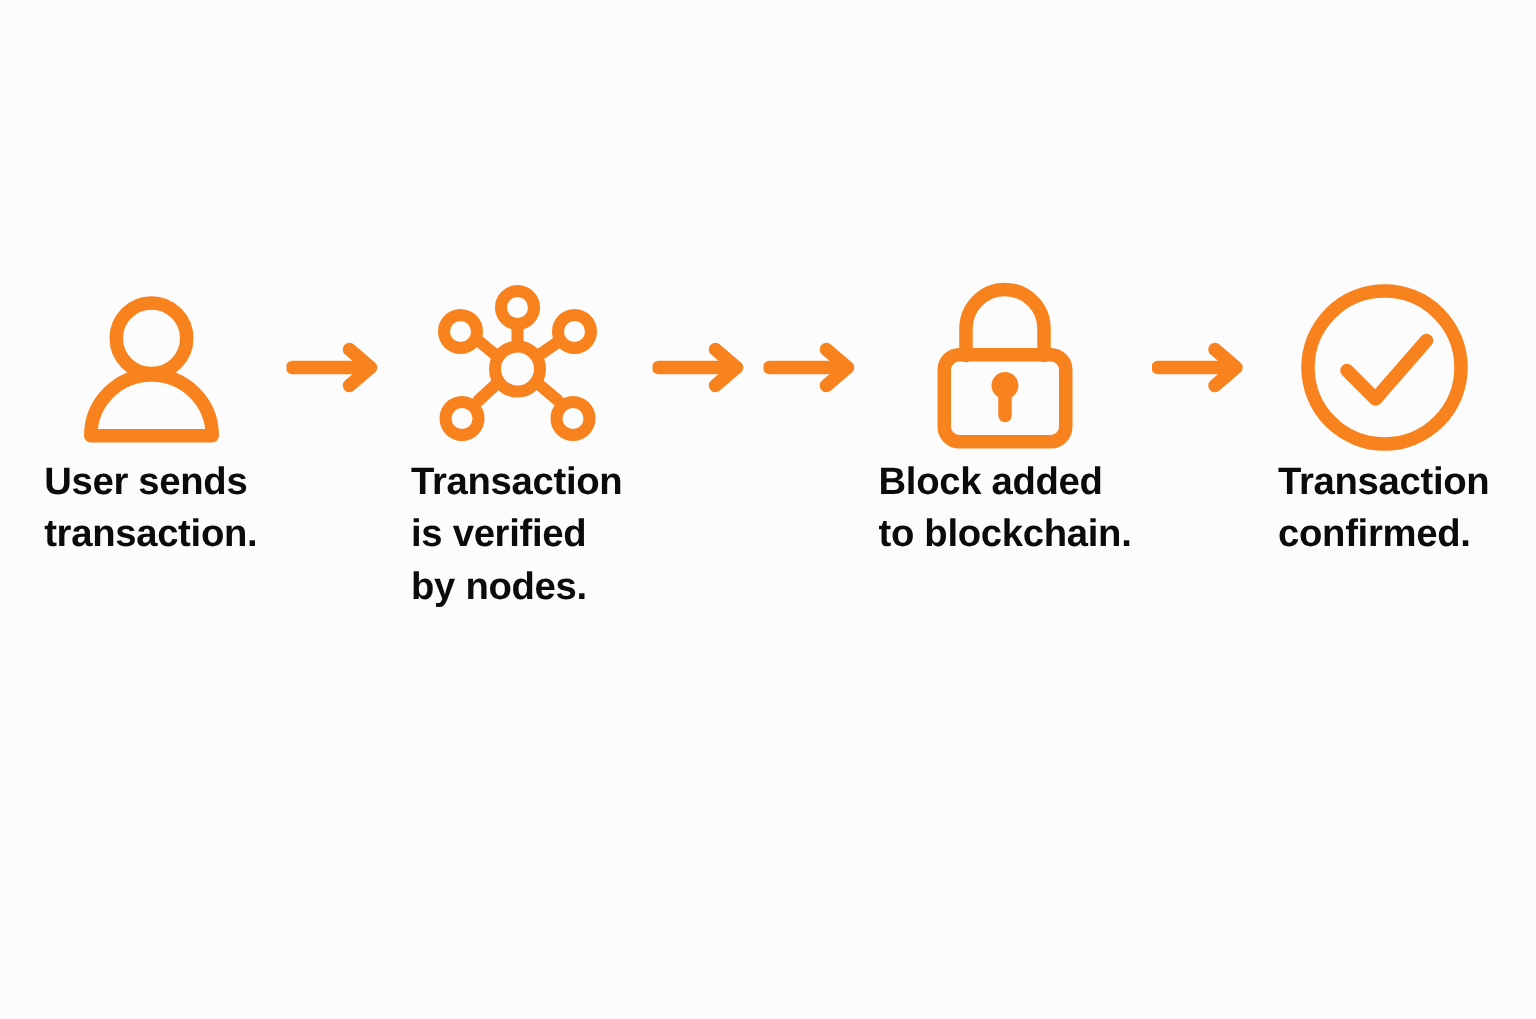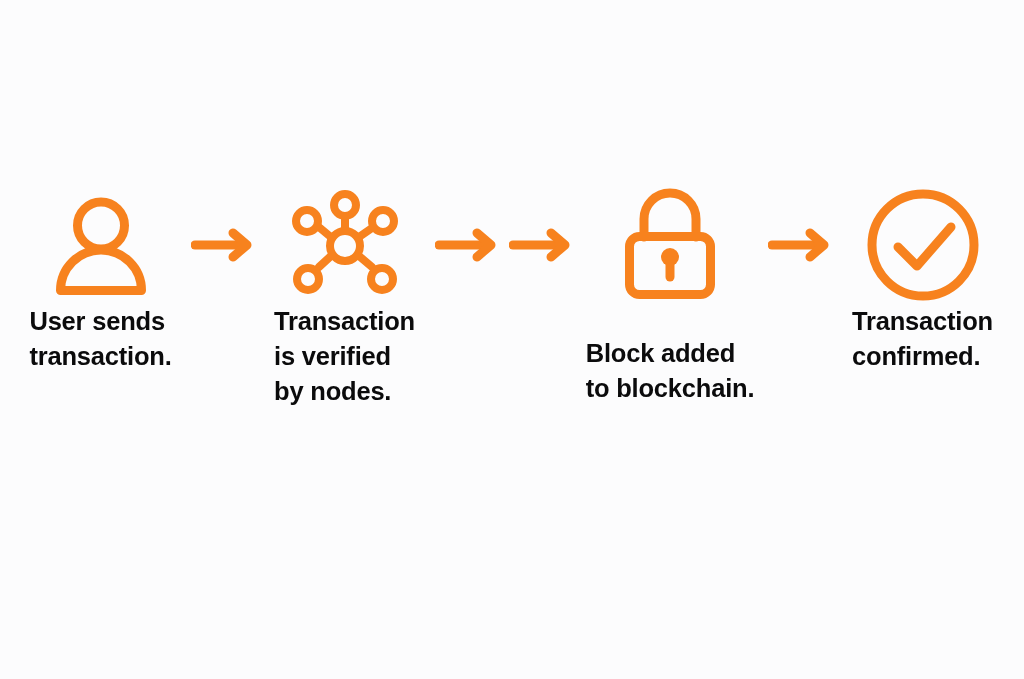--- a/index.html
+++ b/index.html
@@ -68,21 +68,21 @@
     justify-content: center;
     flex: 0 0 auto;
   }
 
   .arrow svg { display: block; }
 
   
   .step-1 { width: 170px; }
   .step-2 { width: 170px; }
   .step-3 { width: 145px; }
-  .step-4 { width: 185px; gap: 32px; }
+  .step-4 { width: 185px; }
   .step-5 { width: 172px; }
 
   .arrow-gap { width: 74px; }
 </style>
 </head>
 <body>
 
 <div id="infographic">
 
   <div class="flow">

